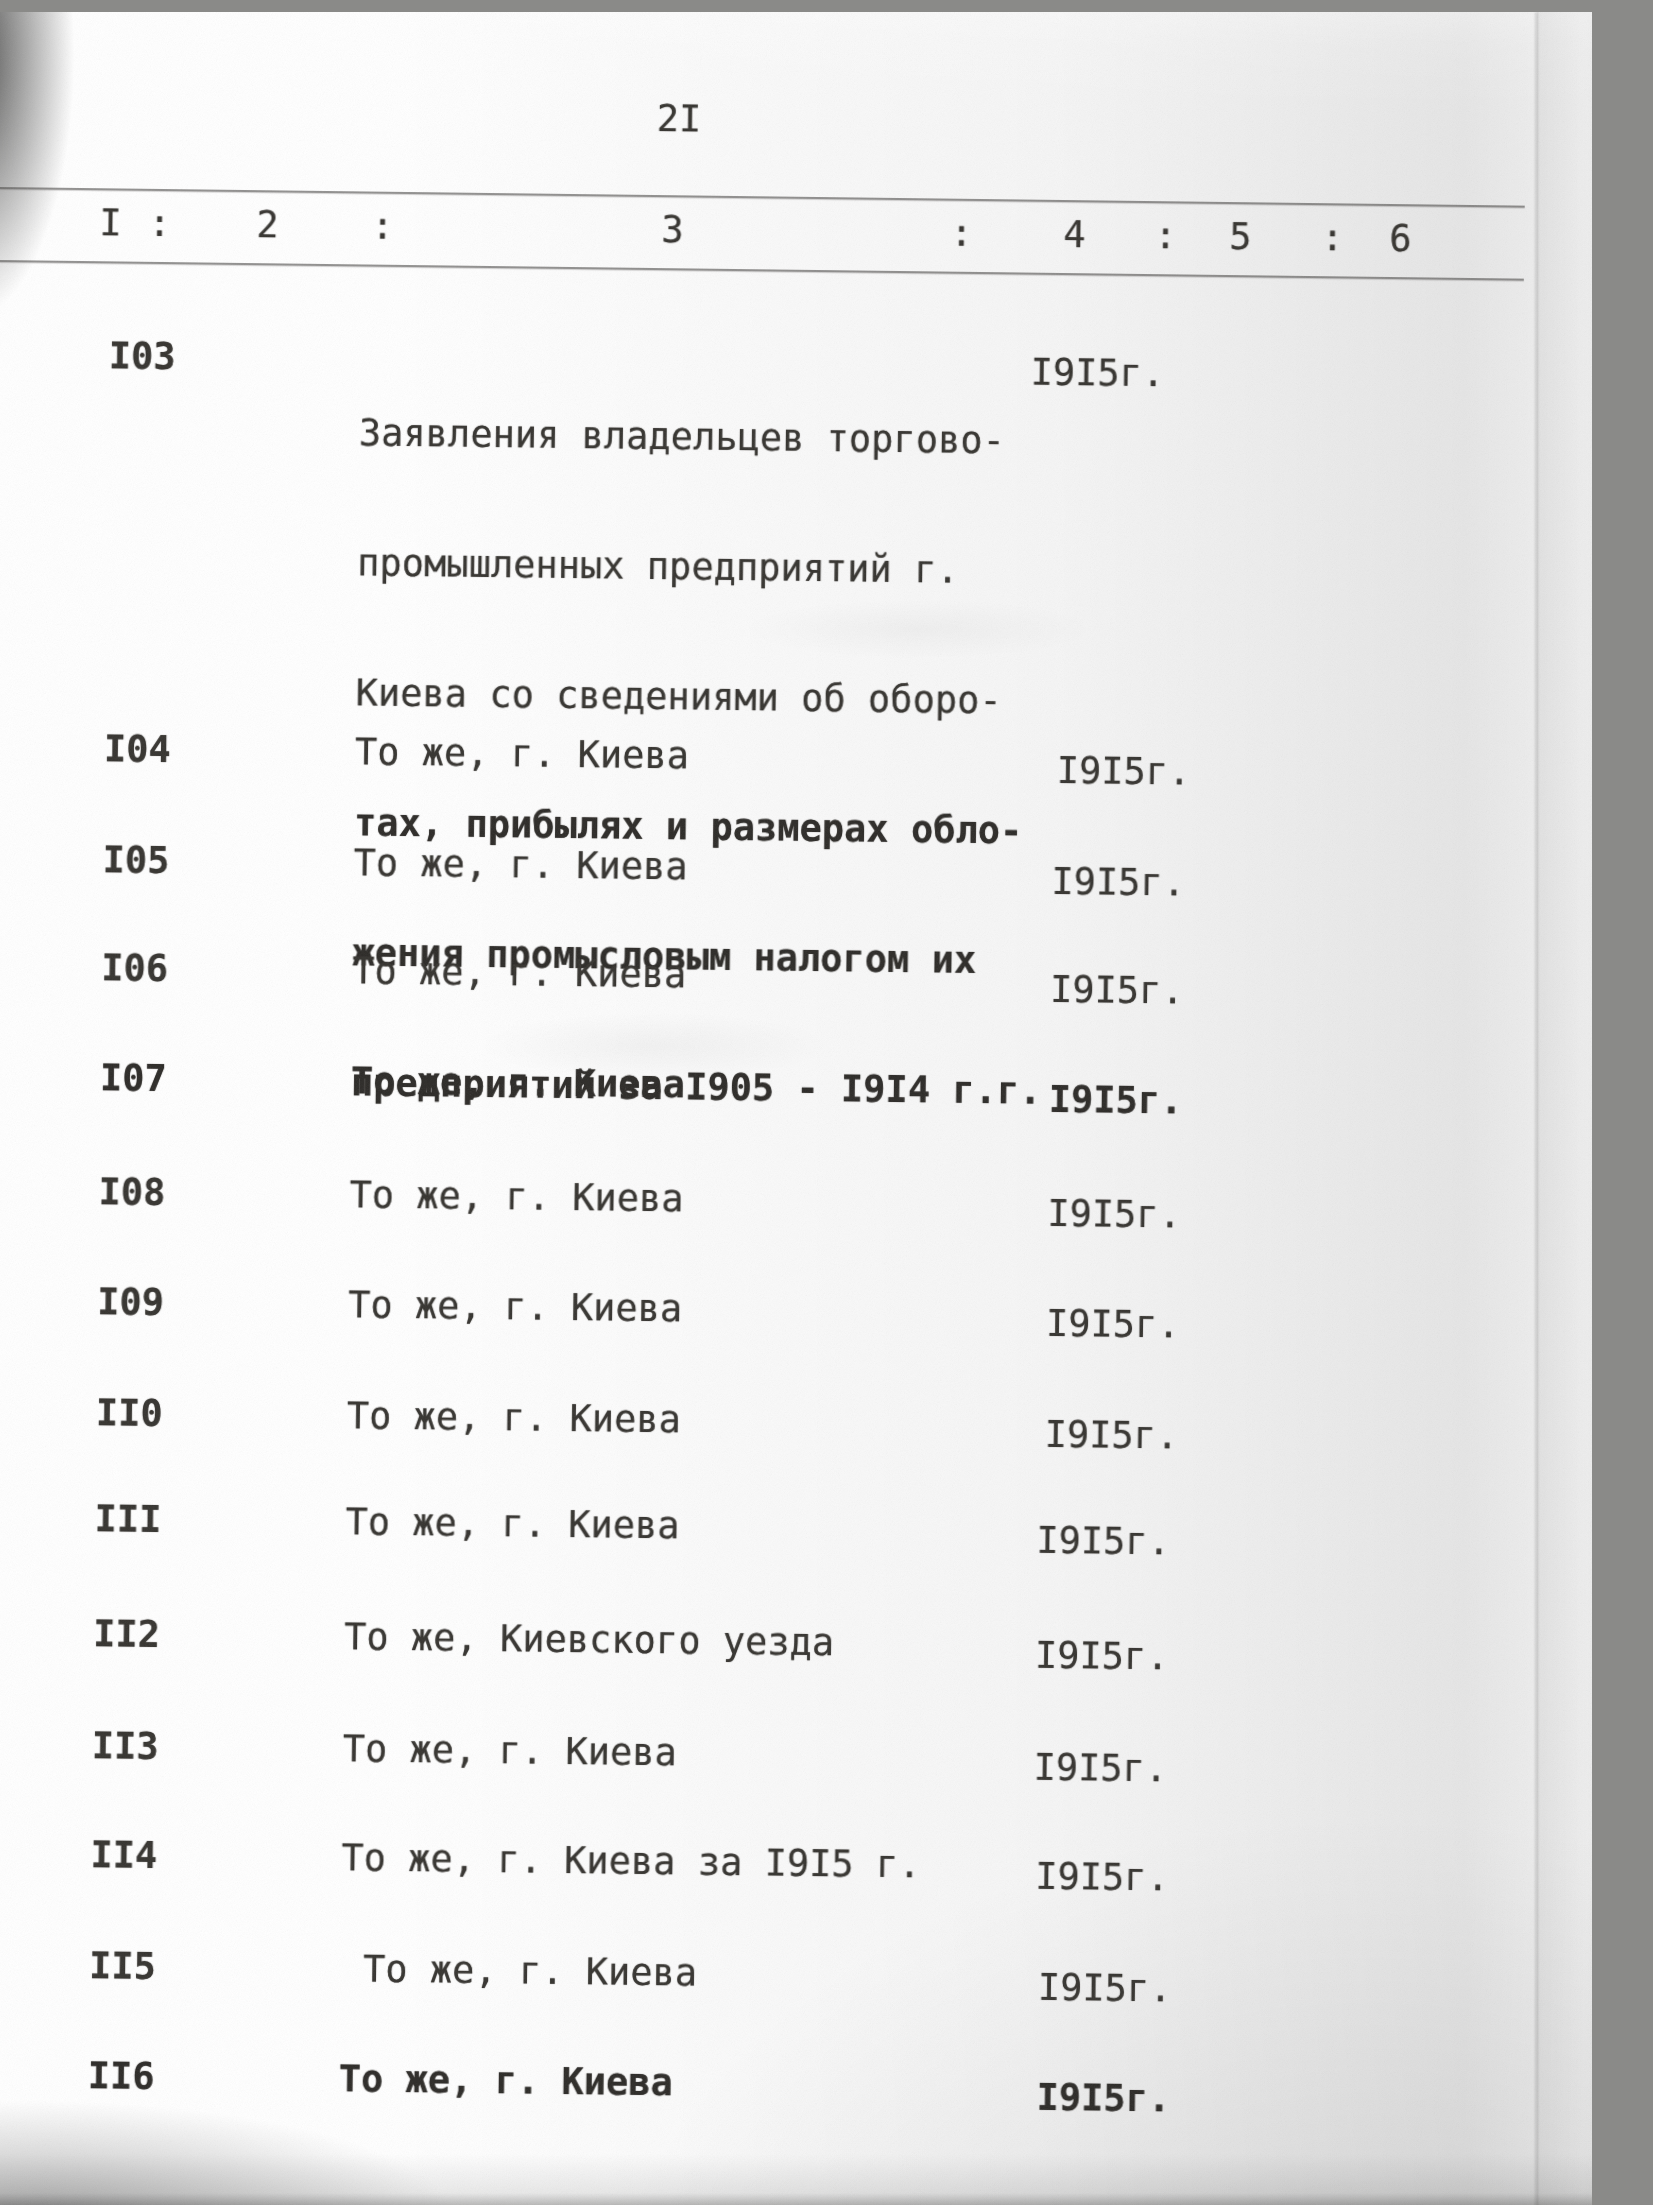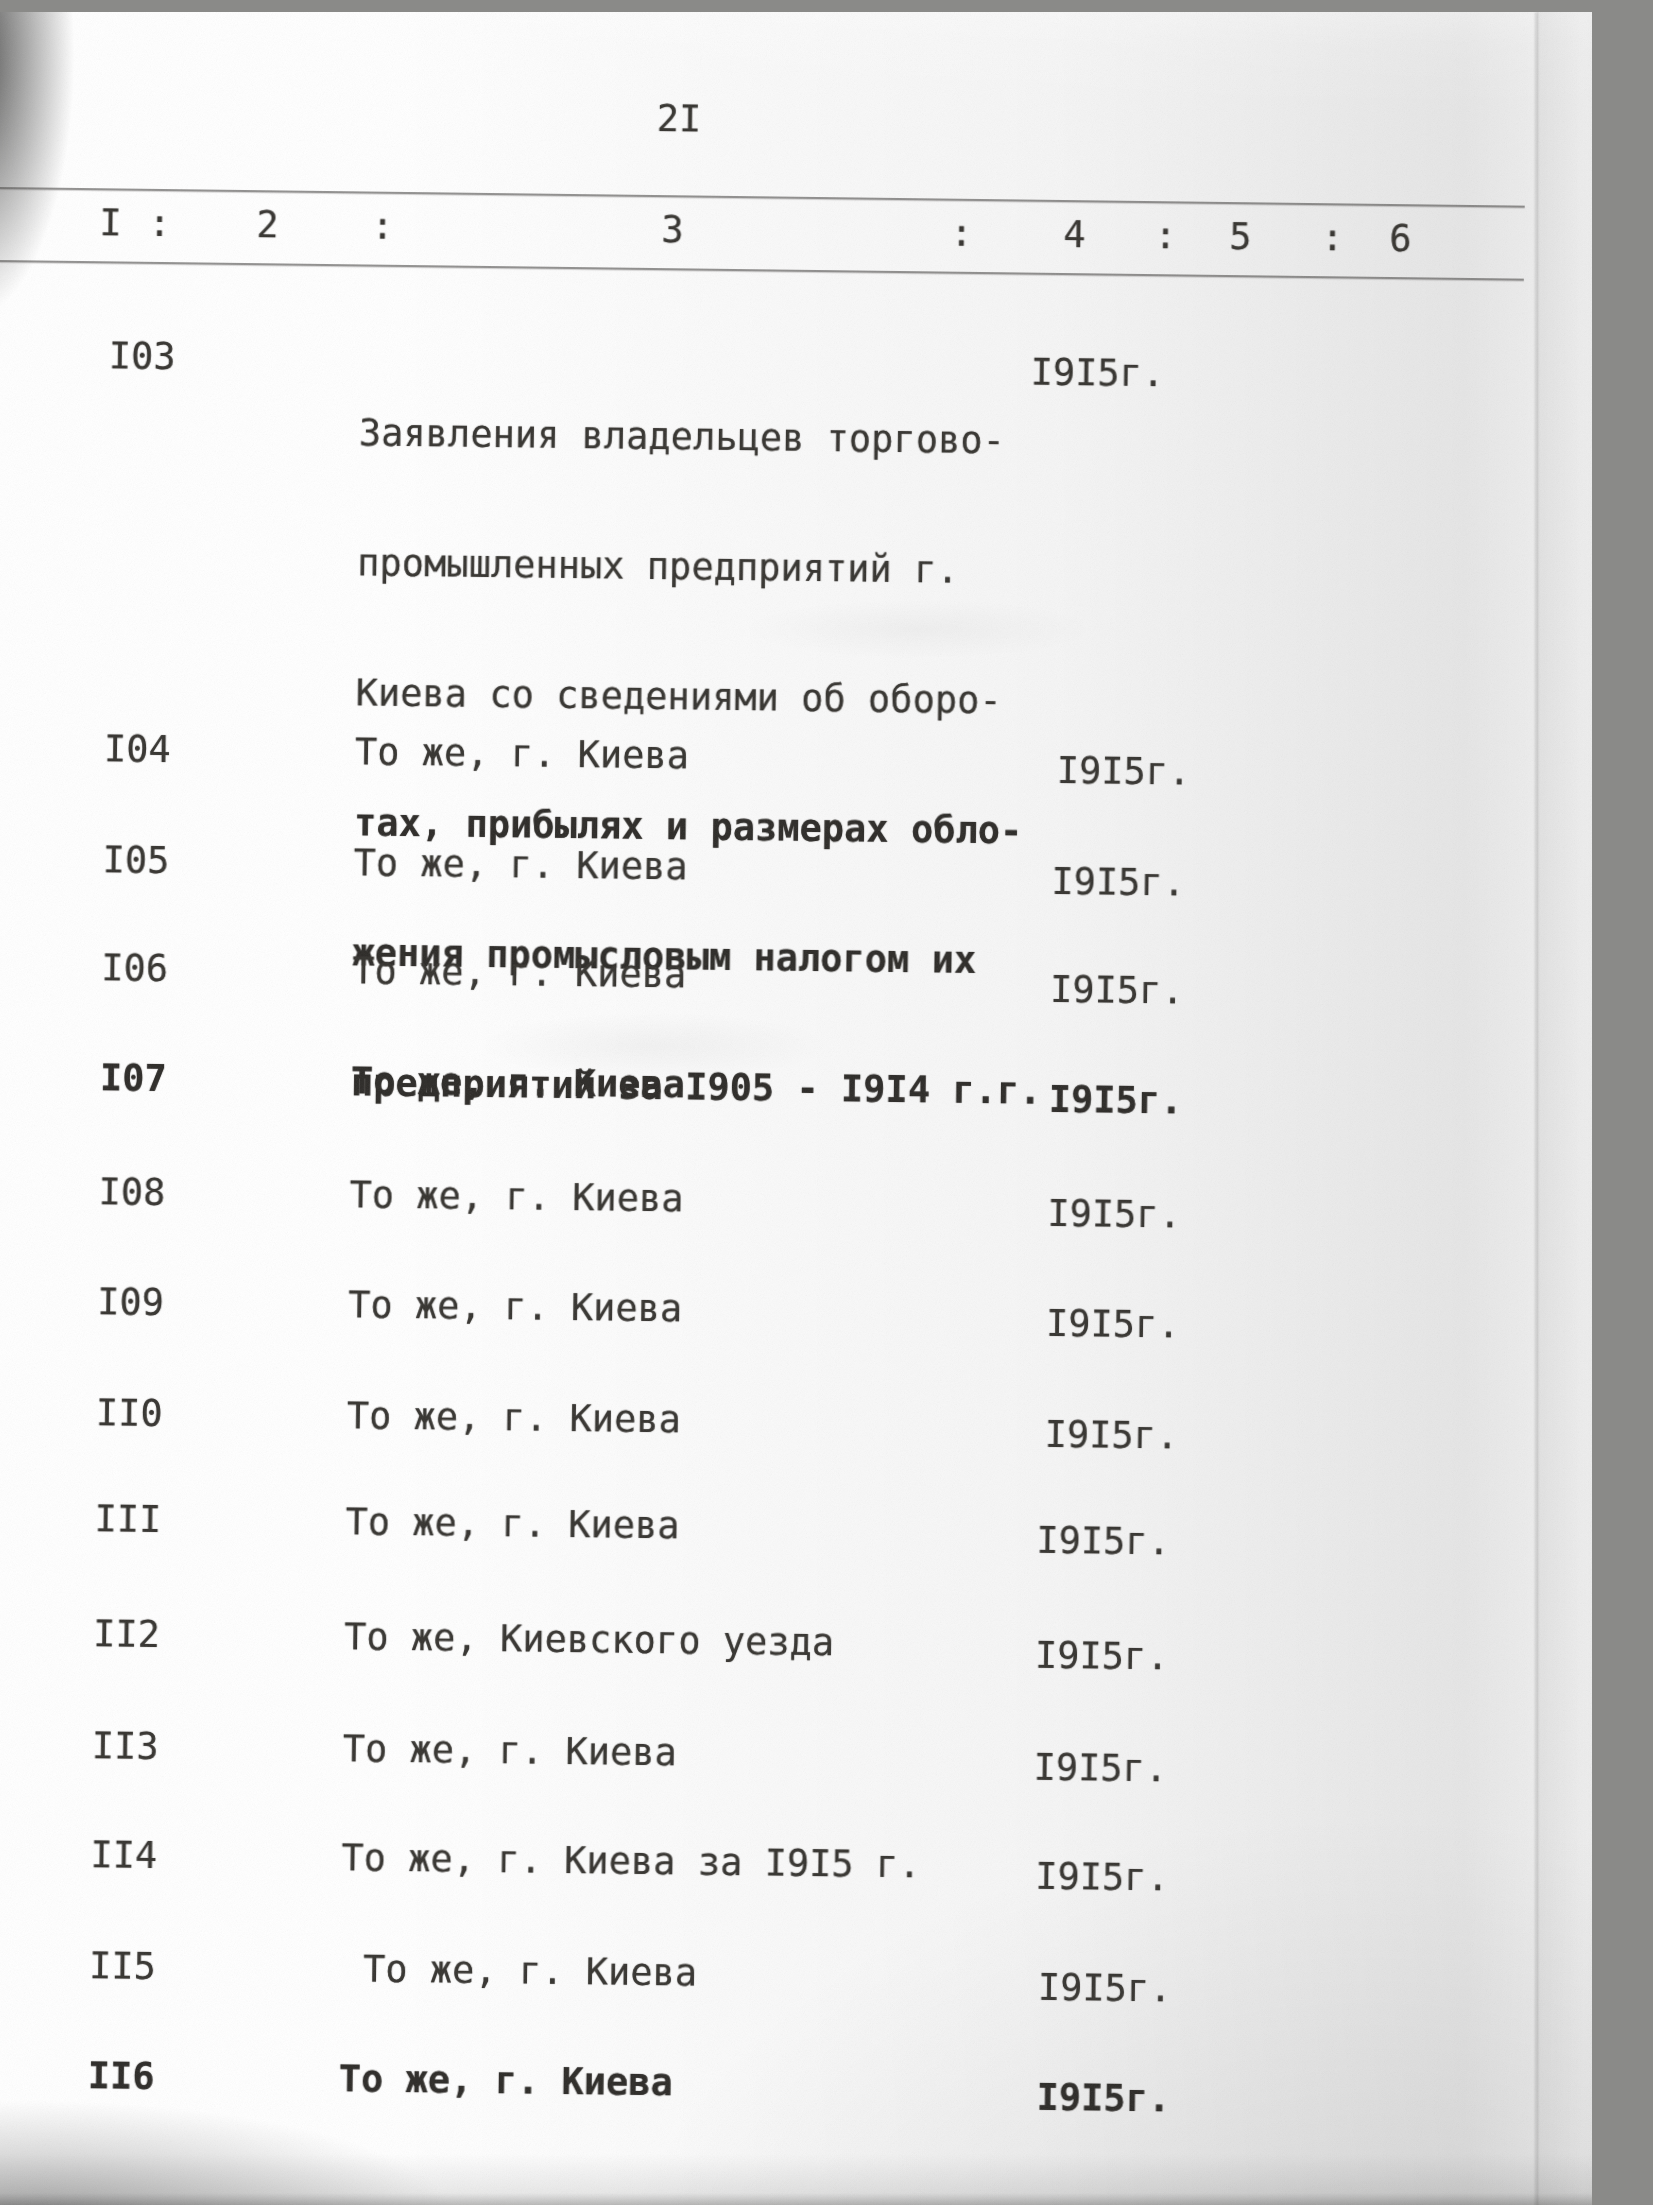--- a/index.html
+++ b/index.html
@@ -32,21 +32,21 @@
   }
   .rule{
     position:absolute;left:0;width:1527px;height:1.7px;
     background:rgba(78,76,74,0.62);
     box-shadow:0 0.9px 0.9px rgba(78,76,74,0.25);
   }
   .pageno{position:absolute;left:658px;top:80px;}
   .hdr{position:absolute;left:0;top:191px;width:1527px;height:43px;}
   .hdr span{position:absolute;top:0;}
   .row{position:absolute;left:0;width:1617px;height:51px;}
-  .c-num{position:absolute;left:113px;top:0;}
+  .c-num{position:absolute;left:113px;top:0;font-weight:bold;}
   .c-desc{position:absolute;left:364px;top:0;}
   .c-year{position:absolute;left:1062px;top:10.2px;}
   .lines div{height:56px;}
   .heavy{font-weight:bold;color:#2c2a27;}
   .smudge{position:absolute;border-radius:50%;}
   .fold{
     position:absolute;top:0;left:1535px;width:2.6px;height:2205px;
     background:rgba(38,38,36,0.16);filter:blur(0.9px);
   }
   .right-shade{

